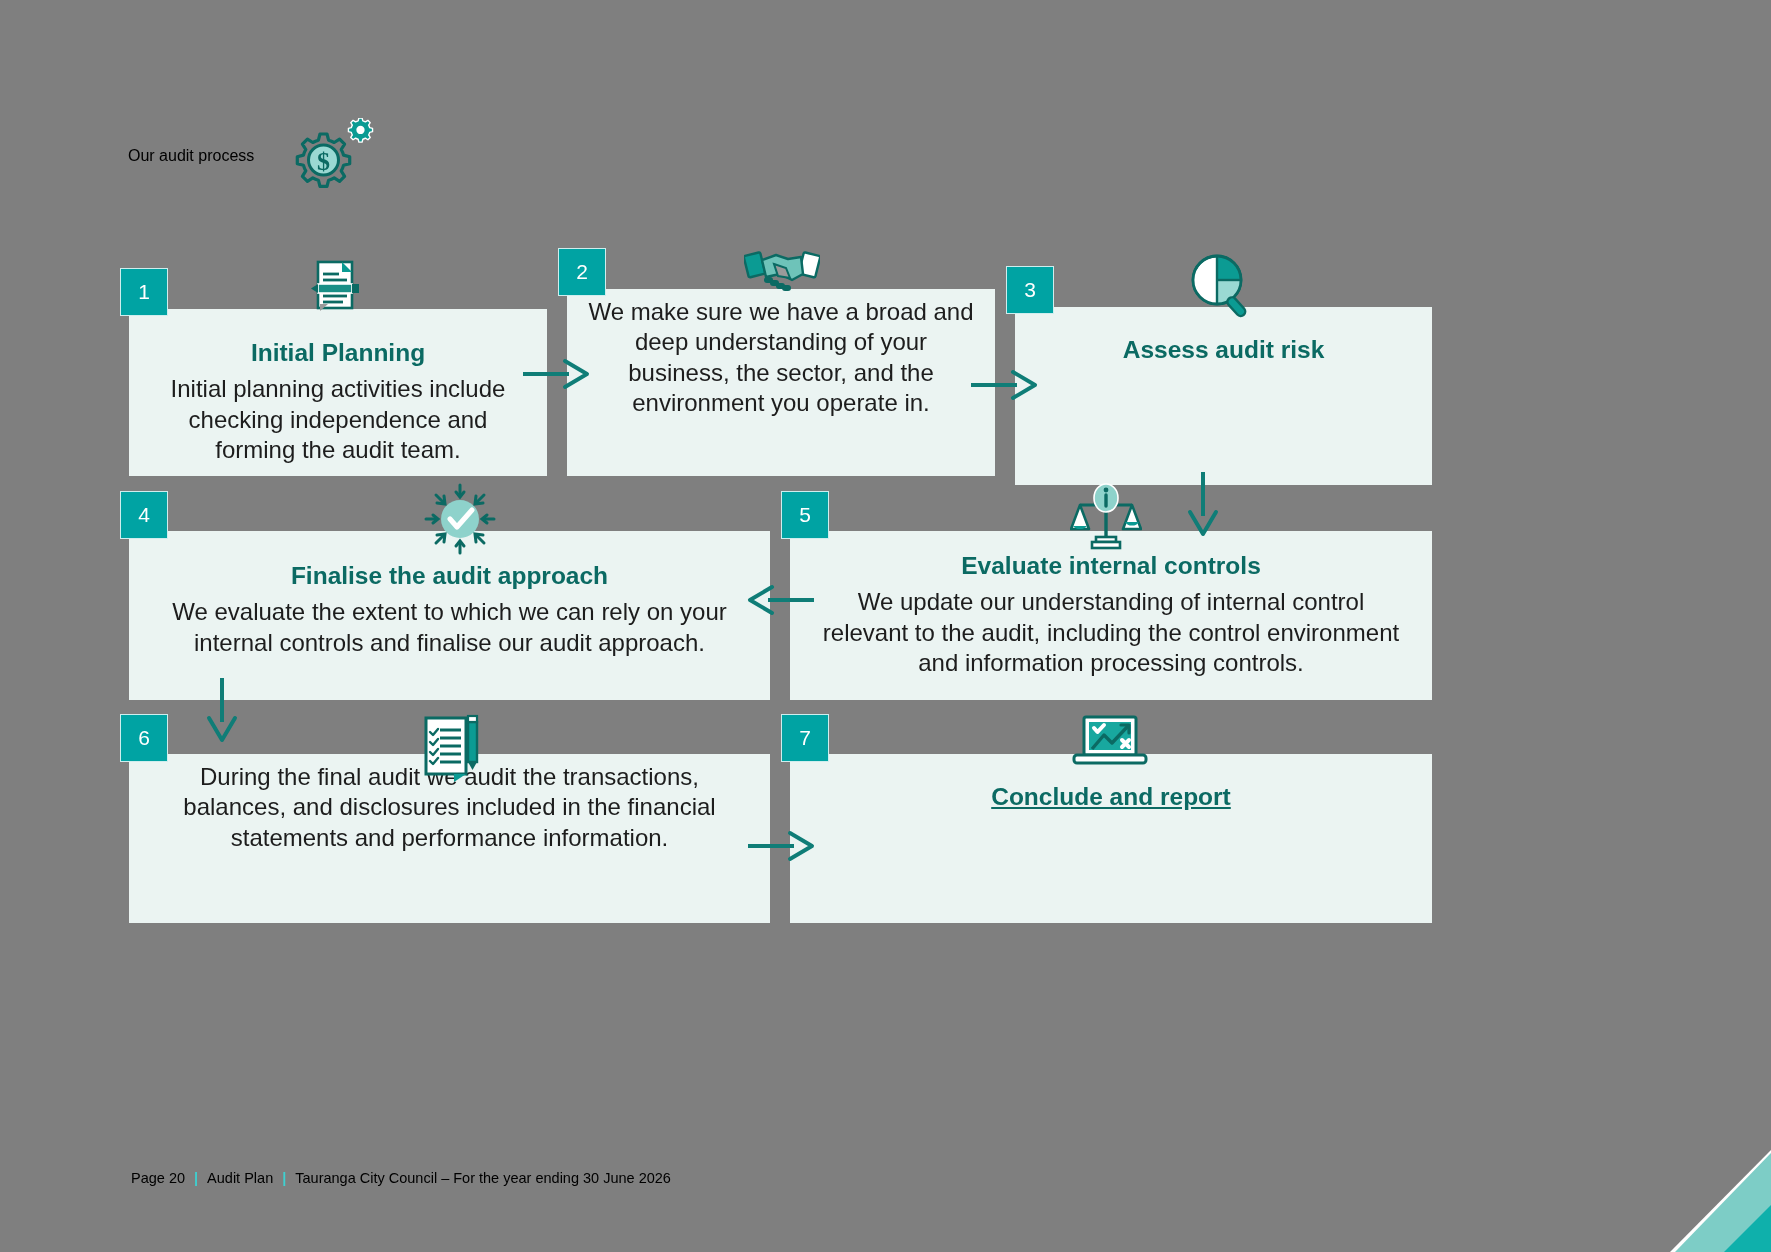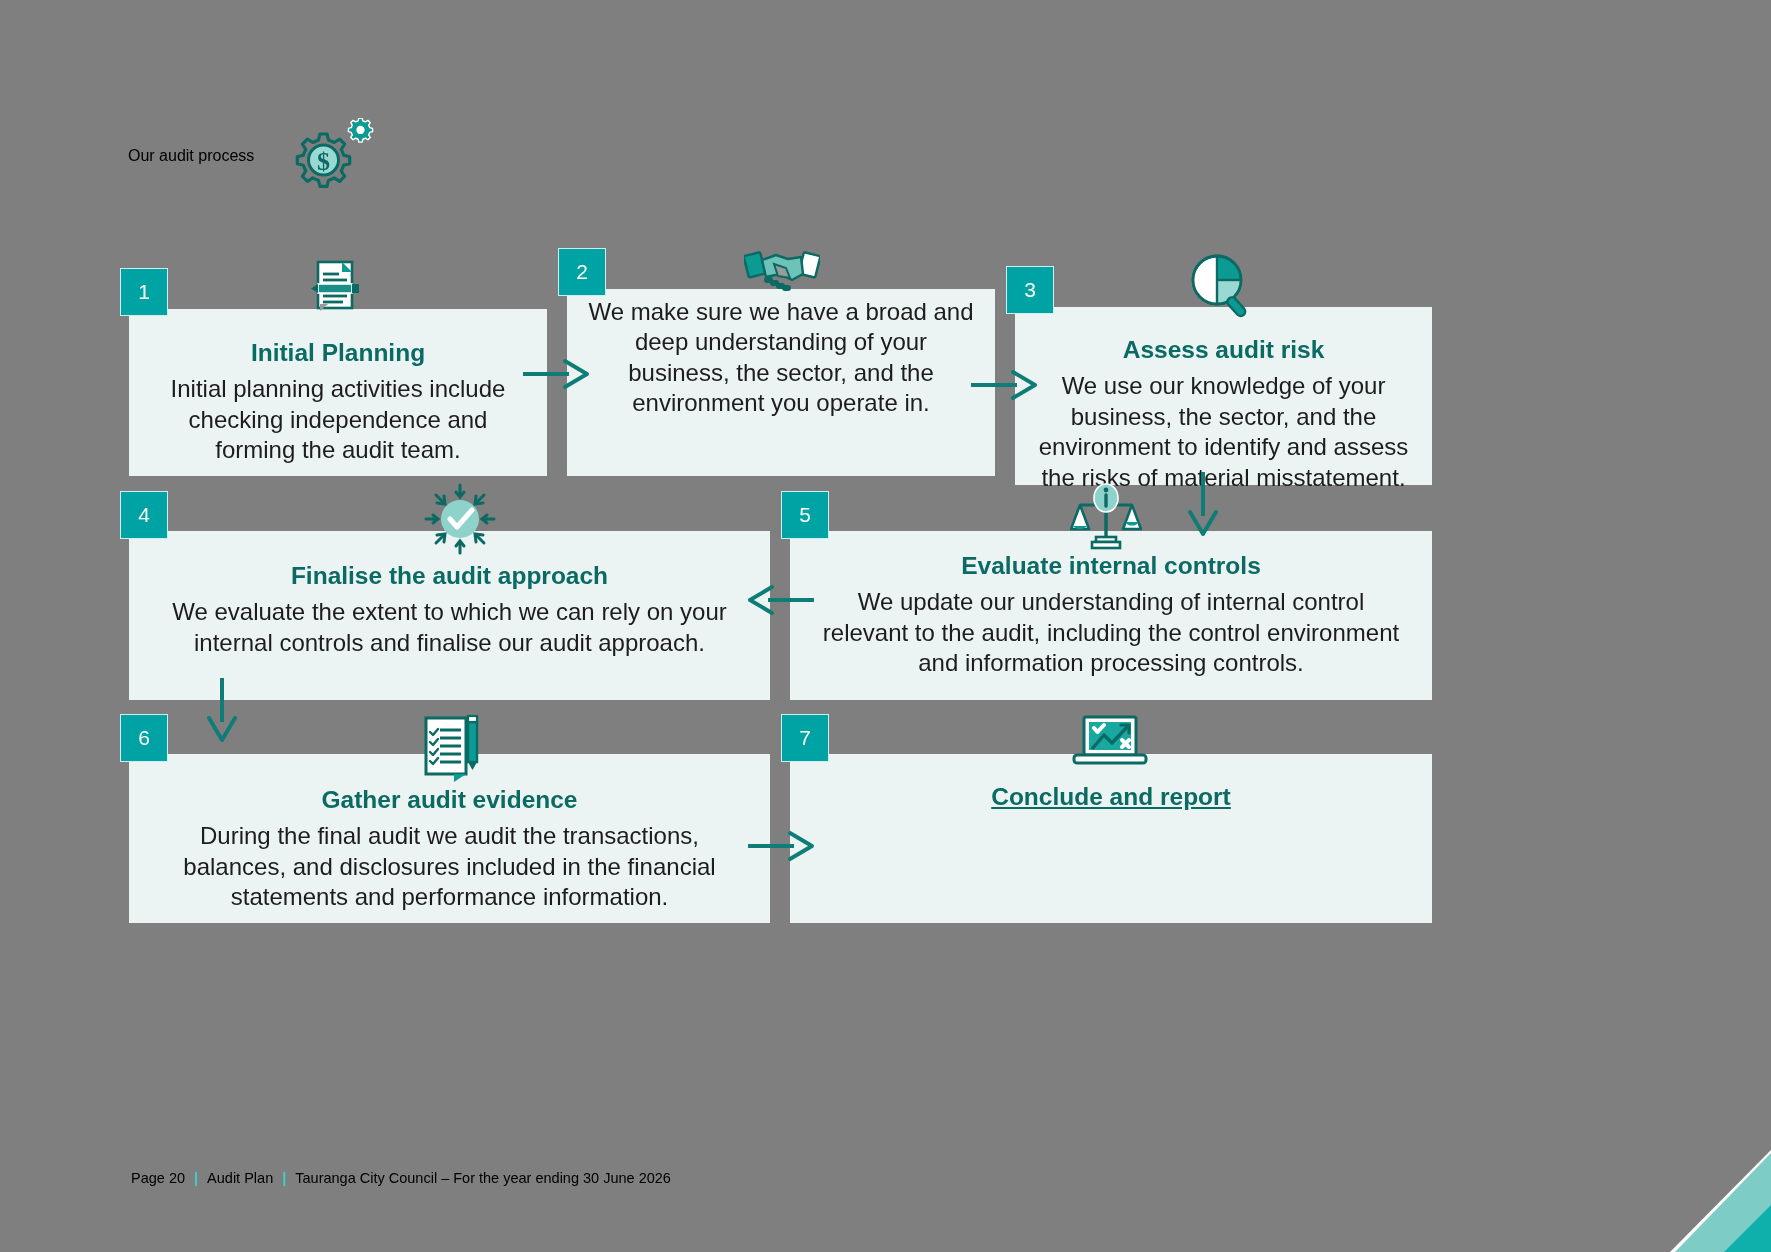--- a/index.html
+++ b/index.html
@@ -207,21 +207,20 @@
     <path d="M30,28 L30,52 A24,24 0 0 1 9,16 Z" fill="#ffffff"></path>
     <g stroke="#0b6a63" stroke-width="2.4" fill="none">
       <line x1="30" y1="28" x2="30" y2="4"></line>
       <line x1="30" y1="28" x2="54" y2="28"></line>
       <line x1="30" y1="28" x2="30" y2="52"></line>
     </g>
     <circle cx="30" cy="28" r="24" fill="none" stroke="#0b6a63" stroke-width="2.8"></circle>
     <rect x="45" y="44" width="9" height="22" rx="4.5" fill="#0b9b93" stroke="#0b6a63" stroke-width="2.4" transform="rotate(-42 49 55)"></rect>
   </svg>
   <div class="card-title">Assess audit risk</div>
-  <div class="card-body">We use our knowledge of your business, the sector, and the environment to identify and assess the risks of material misstatement.</div>
 </div>
 
 <div class="card" id="card-4">
   <div class="card-badge">4</div>
   <svg class="card-icon" width="80" height="72" viewBox="0 0 80 72">
     <circle cx="40" cy="36" r="19" fill="#8ed2cb"></circle>
     <path d="M30,36 l7,8 l15,-17" fill="none" stroke="#ffffff" stroke-width="5" stroke-linecap="round" stroke-linejoin="round"></path>
     <g stroke="#0b6a63" stroke-width="3" stroke-linecap="round" fill="none">
       <path d="M40,2 v11"></path>
         <path d="M36,9 l4,5 l4,-5"></path>
@@ -279,21 +278,20 @@
       <path d="M8,20 l3,3 l5,-6"></path>
       <path d="M8,30 l3,3 l5,-6"></path>
       <path d="M8,40 l3,3 l5,-6"></path>
       <path d="M8,49 l3,3 l5,-6"></path>
     </g>
     <path d="M32,62 l12,0 l-12,8 z" fill="#0b9b93"></path>
     <rect x="46" y="10" width="9" height="40" fill="#0b9b93" stroke="#0b6a63" stroke-width="2.4"></rect>
     <path d="M46,50 l4.5,8 l4.5,-8 z" fill="#0b6a63"></path>
     <rect x="46" y="4" width="9" height="6" fill="#ffffff" stroke="#0b6a63" stroke-width="2.2"></rect>
   </svg>
-  <div class="card-title">Gather audit evidence</div>
   <div class="card-body">During the final audit we audit the transactions, balances, and disclosures included in the financial statements and performance information.</div>
 </div>
 
 <div class="card" id="card-7">
   <div class="card-badge">7</div>
   <svg class="card-icon" width="76" height="58" viewBox="0 0 76 58">
     <rect x="12" y="2" width="52" height="38" rx="2" fill="#ffffff" stroke="#0b6a63" stroke-width="3"></rect>
     <rect x="17" y="7" width="42" height="28" fill="#18a89f"></rect>
     <path d="M20,34 L32,20 L40,28 L56,11" fill="none" stroke="#0b6a63" stroke-width="3.4" stroke-linejoin="round"></path>
     <path d="M49,10 l8,0 l0,8" fill="none" stroke="#0b6a63" stroke-width="3.2" stroke-linecap="round" stroke-linejoin="round"></path>

